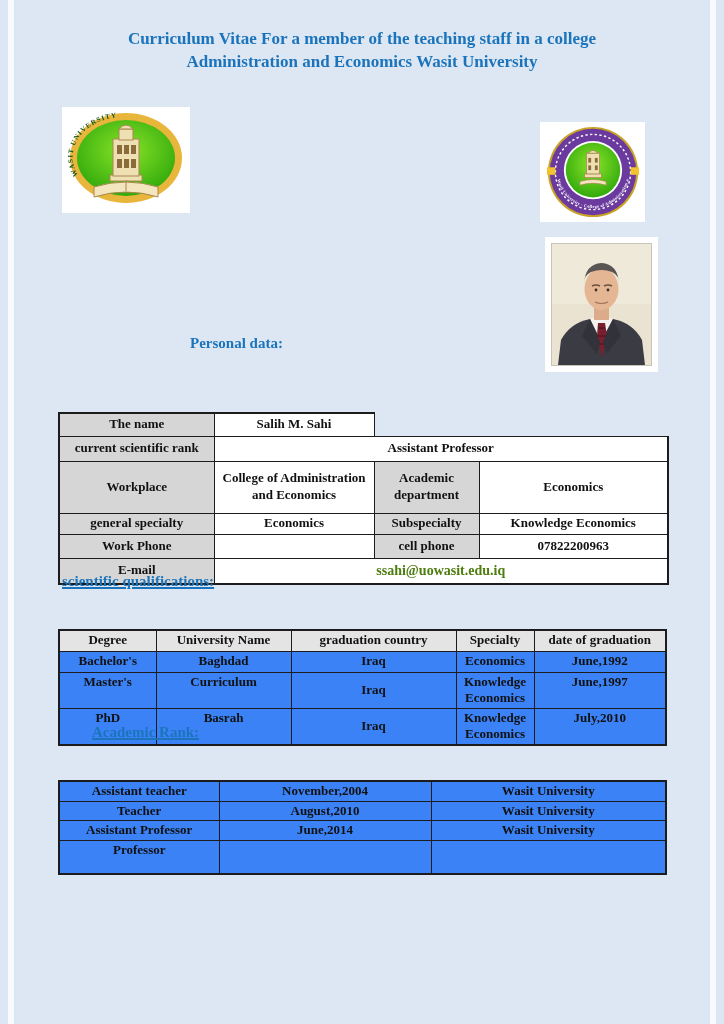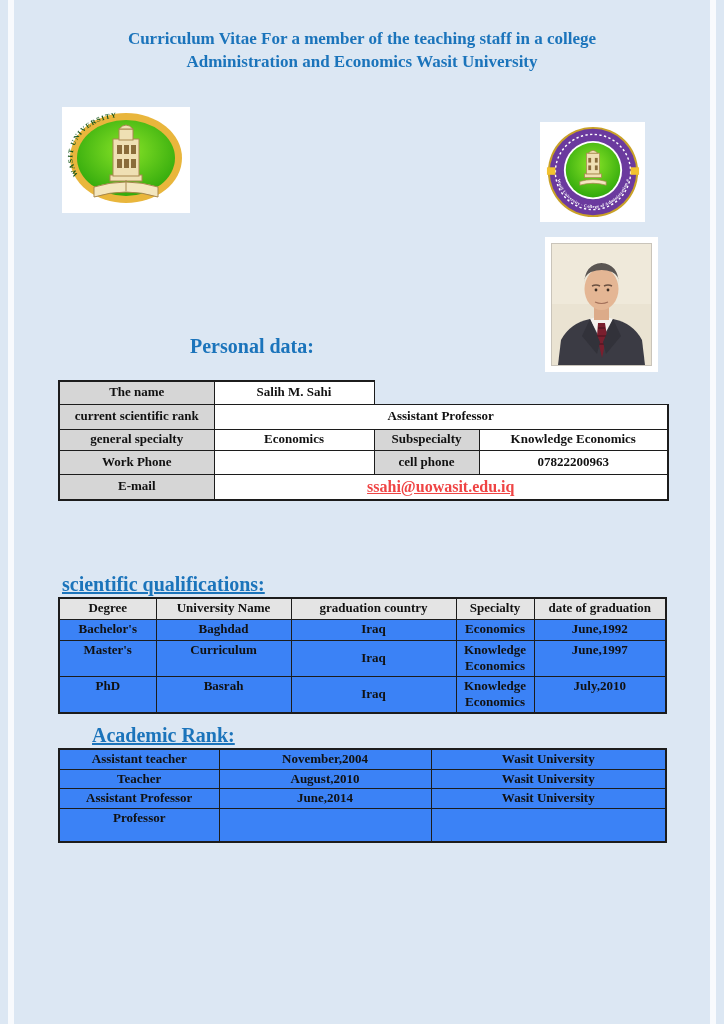--- a/index.html
+++ b/index.html
@@ -19,41 +19,41 @@
   }
 
   .logo-box{position:absolute;background:#fff;display:flex;align-items:center;justify-content:center;}
   .logo-left-box{left:62px;top:107px;width:128px;height:106px;}
   .logo-right-box{left:540px;top:122px;width:105px;height:100px;}
   .photo-box{position:absolute;left:545px;top:237px;width:113px;height:135px;background:#fff;
              display:flex;align-items:center;justify-content:center;}
   .photo-inner{width:99px;height:121px;border:1px solid #c9c4ba;}
 
   .doc-heading{
-    position:absolute;color:#1b74bb;font-weight:bold;font-size:20px;white-space:nowrap;
+    position:absolute;color:#1b74bb;font-weight:bold;font-size:15px;white-space:nowrap;
   }
   .h-personal{left:190px;top:335px;}
   .h-quali{left:62px;top:573px;text-decoration:underline;text-decoration-thickness:1.5px;}
   .h-rank{left:62px;top:724px;text-decoration:underline;text-decoration-thickness:1.5px;margin-left:30px;}
 
-  table{border-collapse:collapse;table-layout:fixed;position:absolute;}
+  table{border-collapse:collapse;table-layout:fixed;position:absolute;margin-top:32px;}
   td{font-weight:bold;font-size:13px;line-height:1.28;text-align:center;vertical-align:middle;
      padding:1px 3px;overflow:hidden;}
 
   
   .t-personal{left:58px;top:380px;width:609px;}
   .t-personal td{border:1px solid #1c1c1c;}
   .t-personal td.hdr{background:#d6d6d6;}
   .t-personal td.val{background:#ffffff;}
   .t-personal td.ghost{border:none;background:transparent;}
   .bl2{border-left-width:2px !important;}
   .br2{border-right-width:2px !important;}
   .bt2{border-top-width:2px !important;}
   .bb2{border-bottom-width:2px !important;}
-  .email{color:#ef4444;font-size:16px;text-decoration:underline;}
+  .email{color:#4d7c0f;font-size:14px;}
 
   
   .t-quali{left:58px;top:597px;width:607px;border:2px solid #1c1c1c;background:#fff;padding-left:39px;}
   .t-rank{left:58px;top:748px;width:607px;border:2px solid #1c1c1c;background:#fff;}
   .t-quali td,.t-rank td{border:1px solid #1c1c1c;background:#3b82f6;}
   .t-quali tr.head td,.t-rank tr.head td{background:#e4e4e4;}
   .vtop td{vertical-align:top;}
 </style>
 </head>
 <body>
@@ -159,20 +159,26 @@
   <tbody>
       <tr style="height:23px">
     <td class="hdr bt2 bl2">The name</td>
     <td class="val bt2">Salih M. Sahi</td>
     <td class="ghost" colspan="2"></td>
   </tr>
   <tr style="height:25px">
     <td class="hdr bl2">current scientific rank</td>
     <td class="val br2" colspan="3">Assistant Professor</td>
   </tr>
+  <tr style="height:52px">
+    <td class="hdr bl2">Workplace</td>
+    <td class="val">College of Administration and Economics</td>
+    <td class="hdr">Academic department</td>
+    <td class="val br2">Economics</td>
+  </tr>
   <tr style="height:21px">
     <td class="hdr bl2">general specialty</td>
     <td class="val">Economics</td>
     <td class="hdr">Subspecialty</td>
     <td class="val br2">Knowledge Economics</td>
   </tr>
   <tr style="height:24px">
     <td class="hdr bl2">Work Phone</td>
     <td class="val"></td>
     <td class="hdr">cell phone</td>

